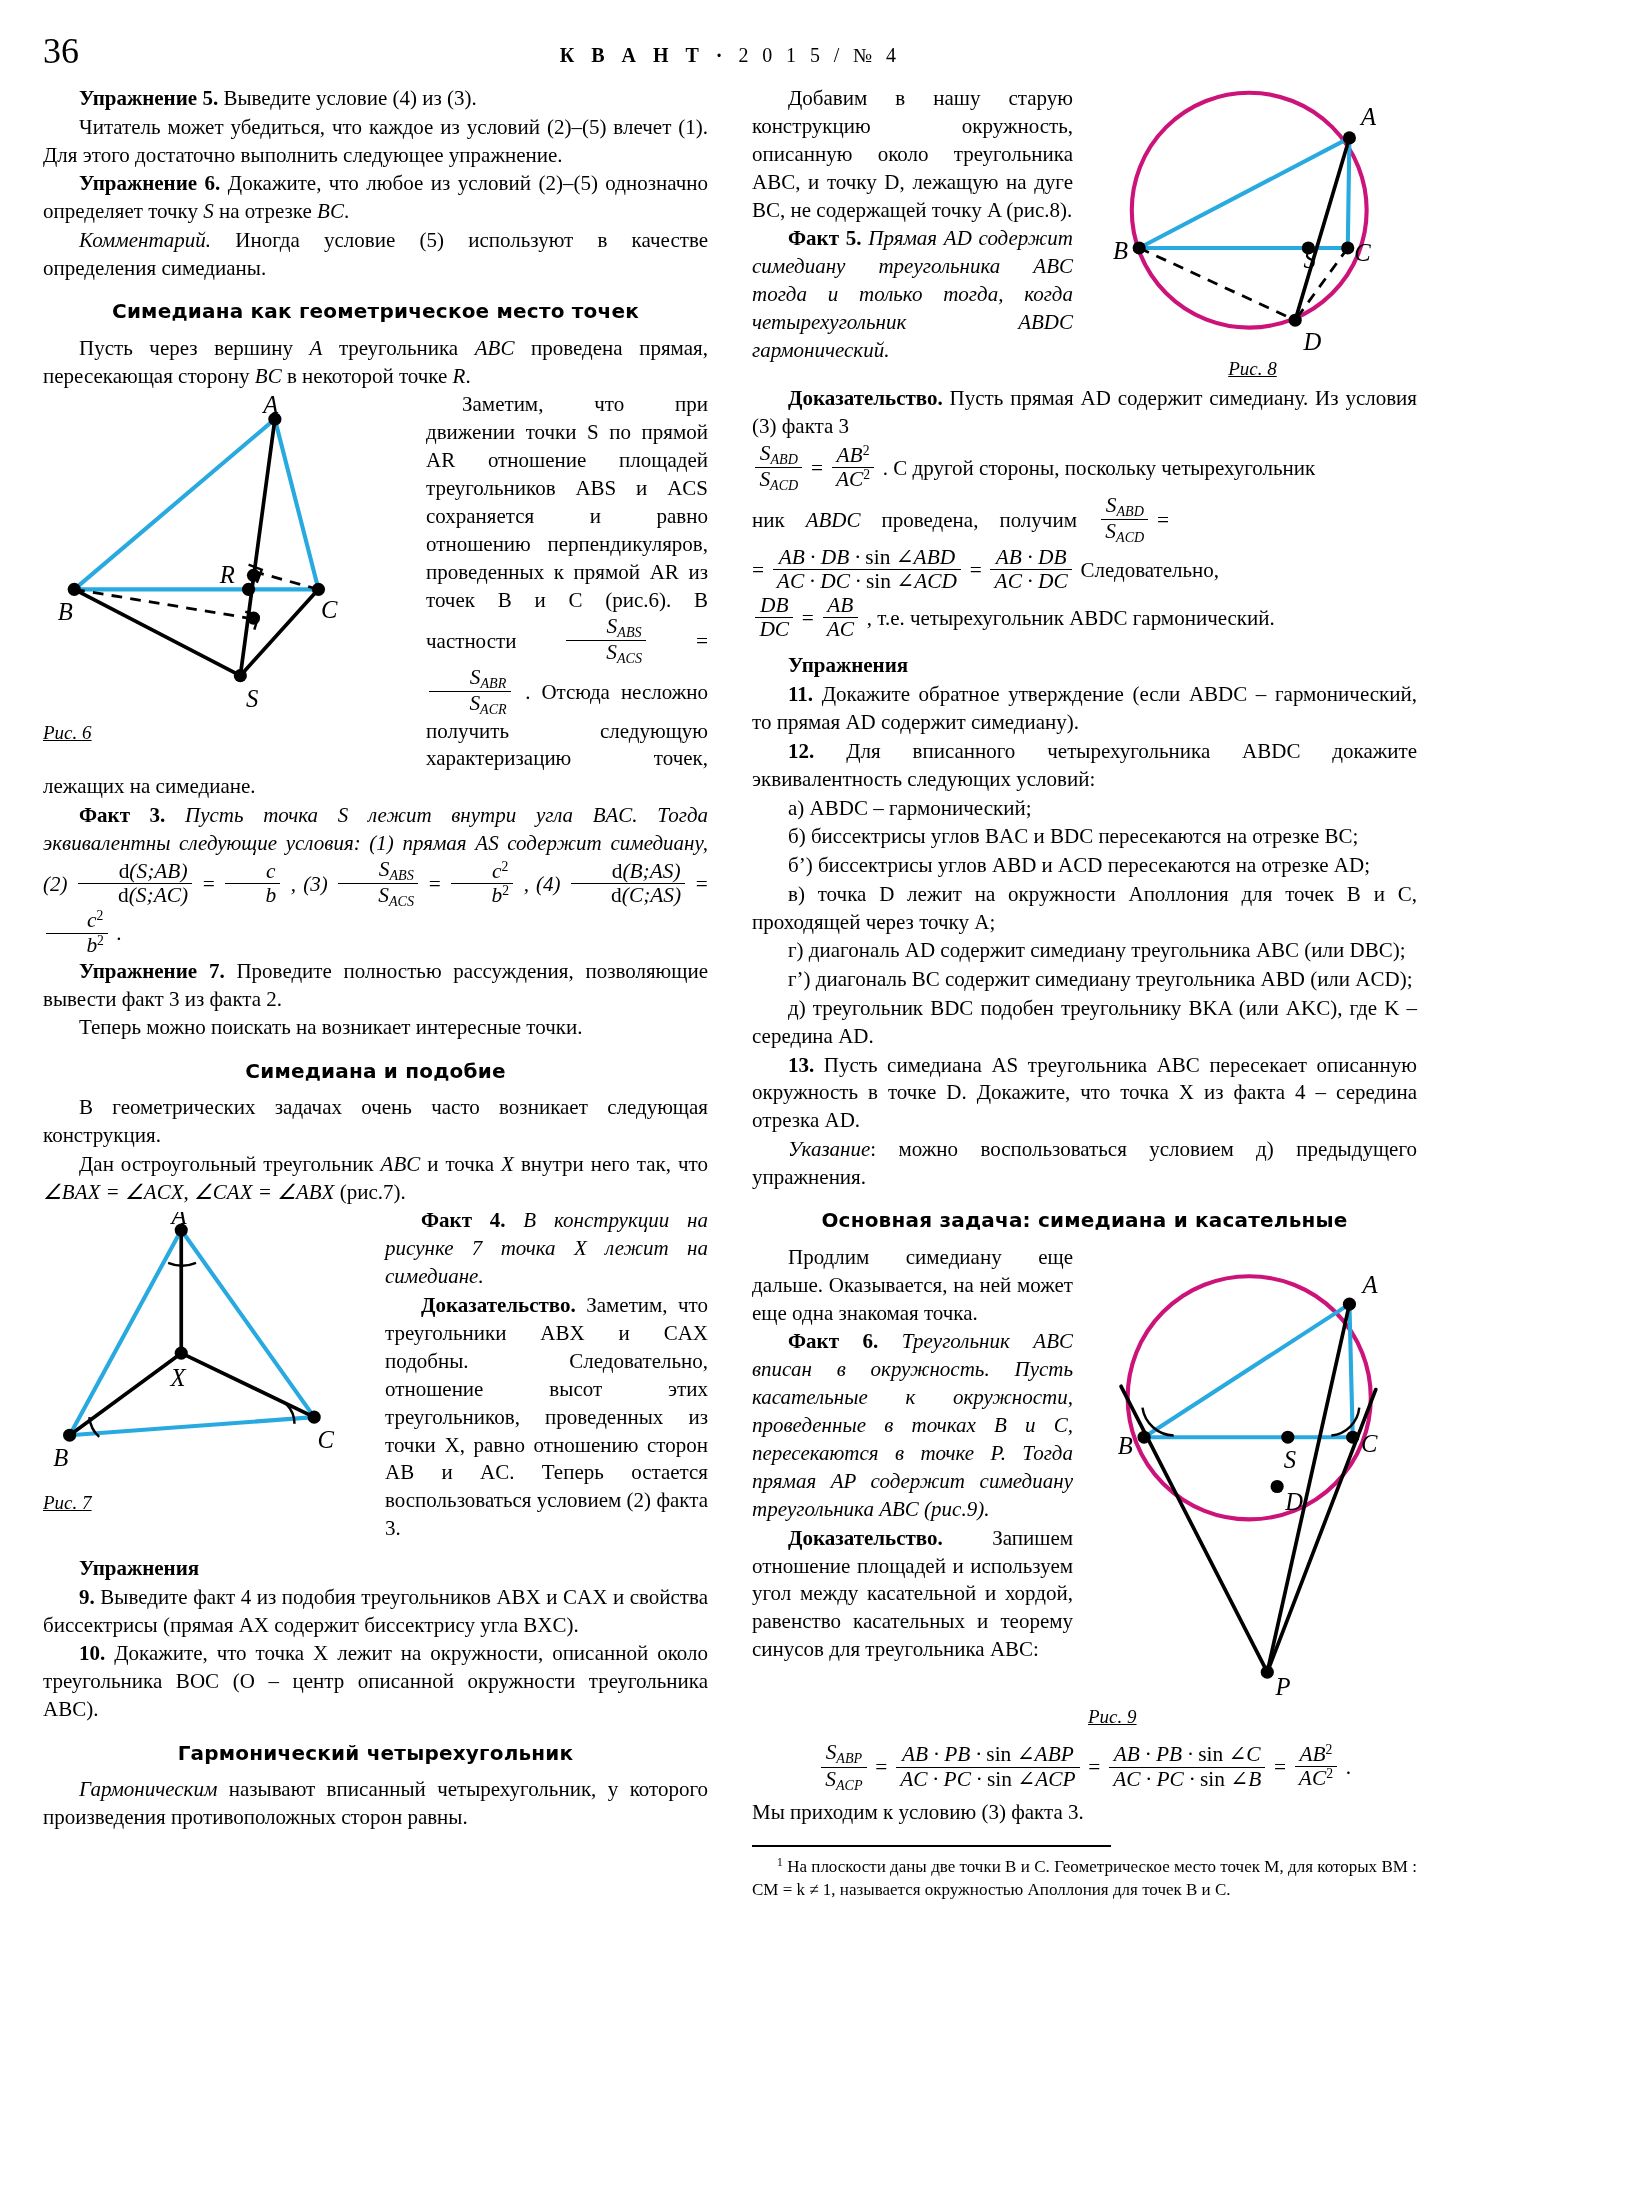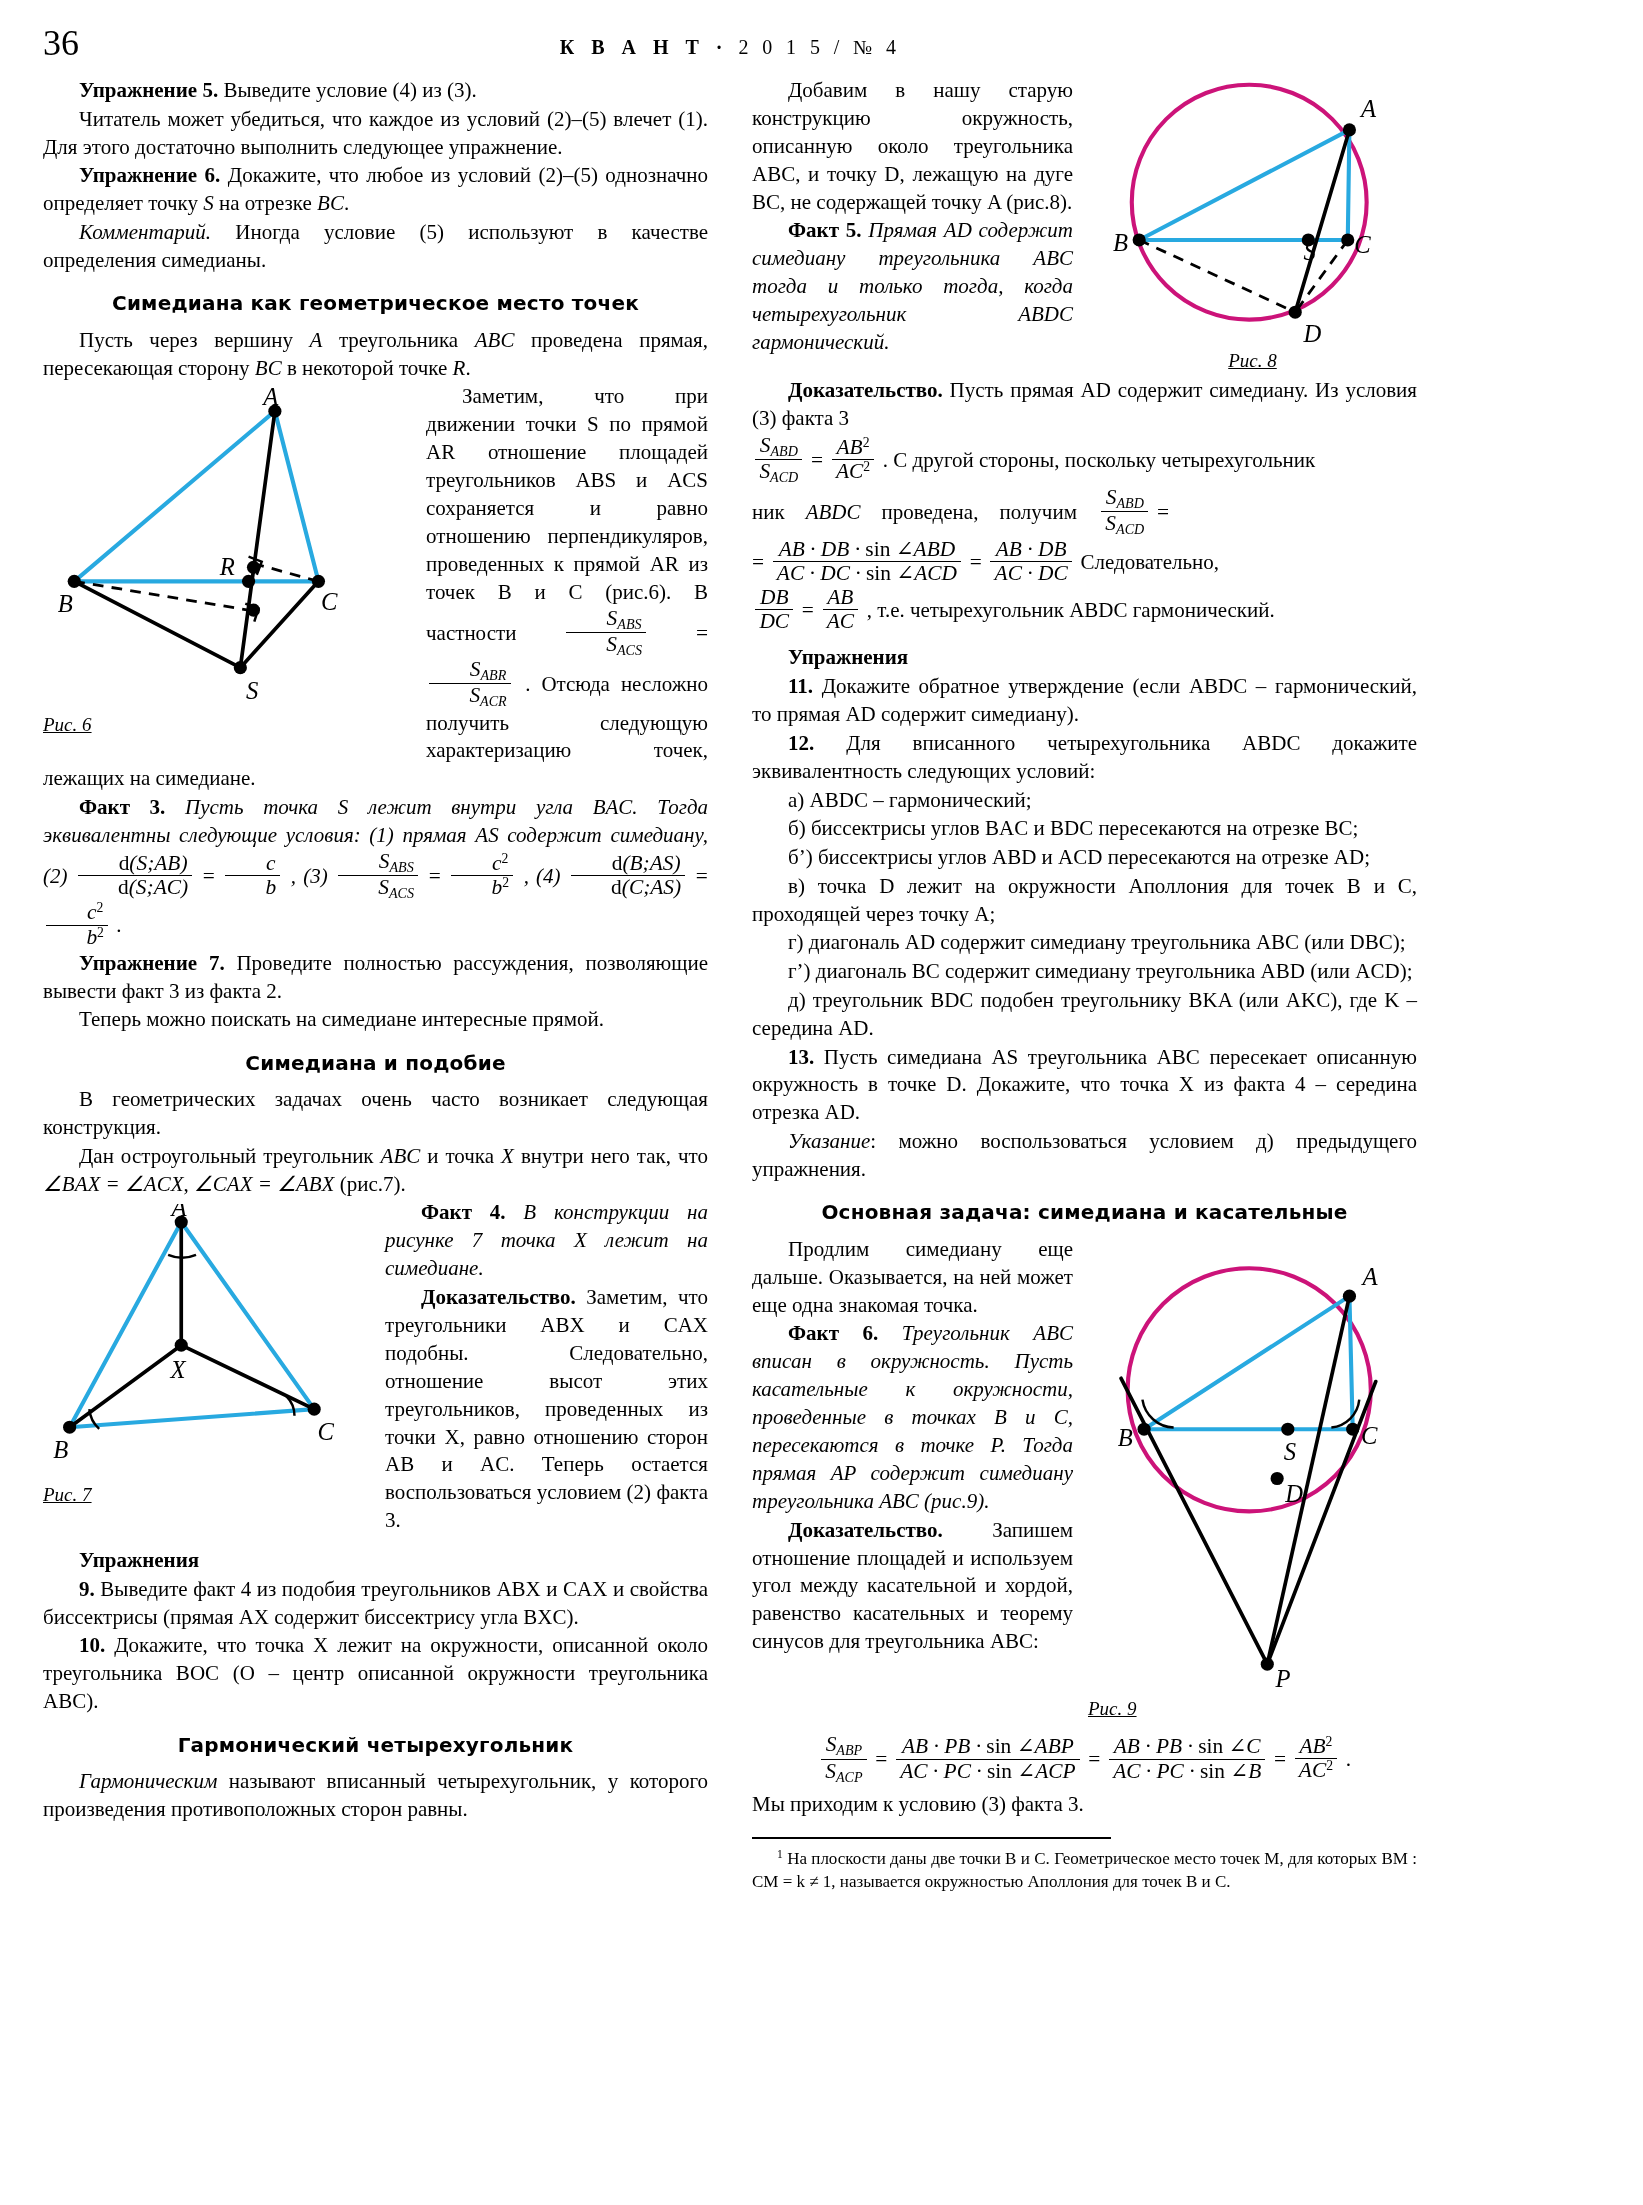--- a/index.html
+++ b/index.html
@@ -8,21 +8,21 @@
     width:1644px;height:2205px;
     font-family:"Liberation Serif","DejaVu Serif",serif;
     color:#000;
     position:relative;
     overflow:hidden;
   }
   .page{
     position:relative;
     width:1460px;height:2205px;
     box-sizing:border-box;
-    padding:28px 43px 0 43px;
+    padding:36px 43px 0 43px;
   }
 
   
   .runhead{
     position:relative;
     height:48px;
   }
   .folio{
     position:absolute;left:0;top:-3.3px;
     font-size:36px;line-height:1;
@@ -229,21 +229,21 @@
           <span class="frac"><span class="num"><span class="up">d</span>(B;AS)</span><span class="den"><span class="up">d</span>(C;AS)</span></span>
           <span class="up">=</span>
           <span class="frac"><span class="num">c<sup>2</sup></span><span class="den">b<sup>2</sup></span></span>
         </span><span class="it">.</span>
       </p>
 
       <p class="body">
         <span class="bf">Упражнение 7.</span><span> Проведите полностью рассуждения, позволяющие вывести факт 3 из факта 2.</span>
       </p>
 
-      <p class="body">Теперь можно поискать на симедиане интересные прямой.</p>
+      <p class="body">Теперь можно поискать на возникает интересные точки.</p>
 
       <p class="sec">Симедиана и подобие</p>
 
       <p class="body">В геометрических задачах очень часто возникает следующая конструкция.</p>
 
       <p class="body">
         <span>Дан остроугольный треугольник </span><span class="mi">ABC</span><span> и точка </span><span class="mi">X</span><span> внутри него так, что </span><span class="mi">∠BAX = ∠ACX</span><span>,  </span><span class="mi">∠CAX = ∠ABX</span><span> (рис.7).</span>
       </p>
 
       <div class="figwrapL">

